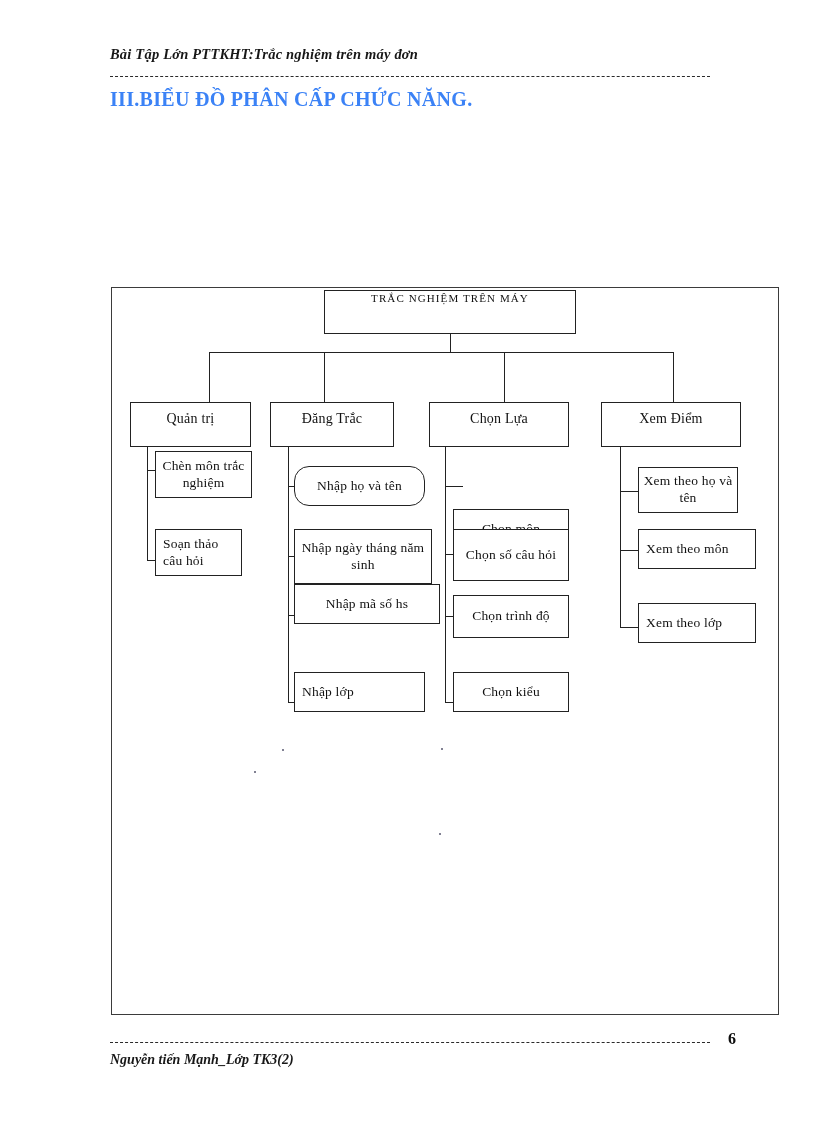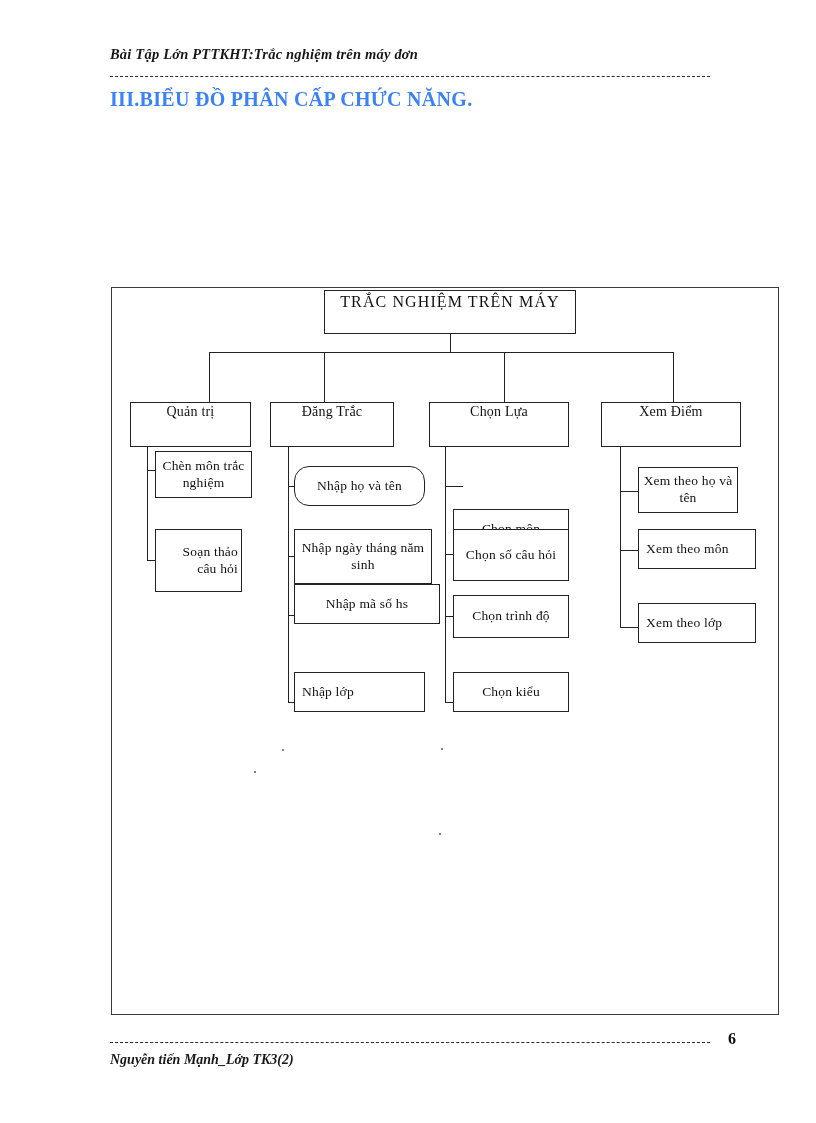--- a/index.html
+++ b/index.html
@@ -106,28 +106,28 @@
     justify-content: center;
     text-align: center;
     font-family: "Liberation Serif", serif;
     font-size: 13.5px;
     line-height: 1.25;
     color: #111111;
     padding: 1px 3px;
     letter-spacing: 0.2px;
   }
   .node.root {
-    font-size: 16px;
+    font-size: 11px;
     letter-spacing: 1.1px;
     align-items: flex-start;
   }
   .node.level2 {
     font-size: 14px;
     align-items: flex-start;
-    padding-top: 0;
+    padding-top: 7px;
   }
   .node.leaf-left {
     justify-content: flex-start;
     padding-left: 7px;
     text-align: left;
   }
 
   
   .ln {
     position: absolute;
@@ -171,21 +171,21 @@
     <div class="node level2" style="left:18px;  top:114px; width:121px; height:45px;">Quản trị</div>
     <div class="node level2" style="left:158px; top:114px; width:124px; height:45px;">Đăng Trắc</div>
     <div class="node level2" style="left:317px; top:114px; width:140px; height:45px;">Chọn Lựa</div>
     <div class="node level2" style="left:489px; top:114px; width:140px; height:45px;">Xem Điểm</div>
 
     <div class="ln v" style="left:35px; top:159px; height:113px;"></div>
     <div class="ln h" style="left:35px; top:182px; width:18px;"></div>
     <div class="ln h" style="left:35px; top:272px; width:18px;"></div>
 
     <div class="node" style="left:43px; top:163px; width:97px; height:47px;">Chèn môn trắc nghiệm</div>
-    <div class="node leaf-left" style="left:43px; top:241px; width:87px; height:63px;text-align:right;">Soạn thảo câu hỏi</div>
+    <div class="node leaf-left" style="left:43px; top:241px; width:87px; height:47px;">Soạn thảo câu hỏi</div>
 
     <div class="ln v" style="left:176px; top:159px; height:256px;"></div>
     <div class="ln h" style="left:176px; top:198px; width:17px;"></div>
     <div class="ln h" style="left:176px; top:268px; width:17px;"></div>
     <div class="ln h" style="left:176px; top:327px; width:17px;"></div>
     <div class="ln h" style="left:176px; top:414px; width:17px;"></div>
 
     <div class="node" style="left:182px; top:178px; width:131px; height:40px;border-radius:15px;">Nhập họ và tên</div>
     <div class="node" style="left:182px; top:241px; width:138px; height:55px;">Nhập ngày tháng năm sinh</div>
     <div class="node" style="left:182px; top:296px; width:146px; height:40px;">Nhập mã số hs</div>

